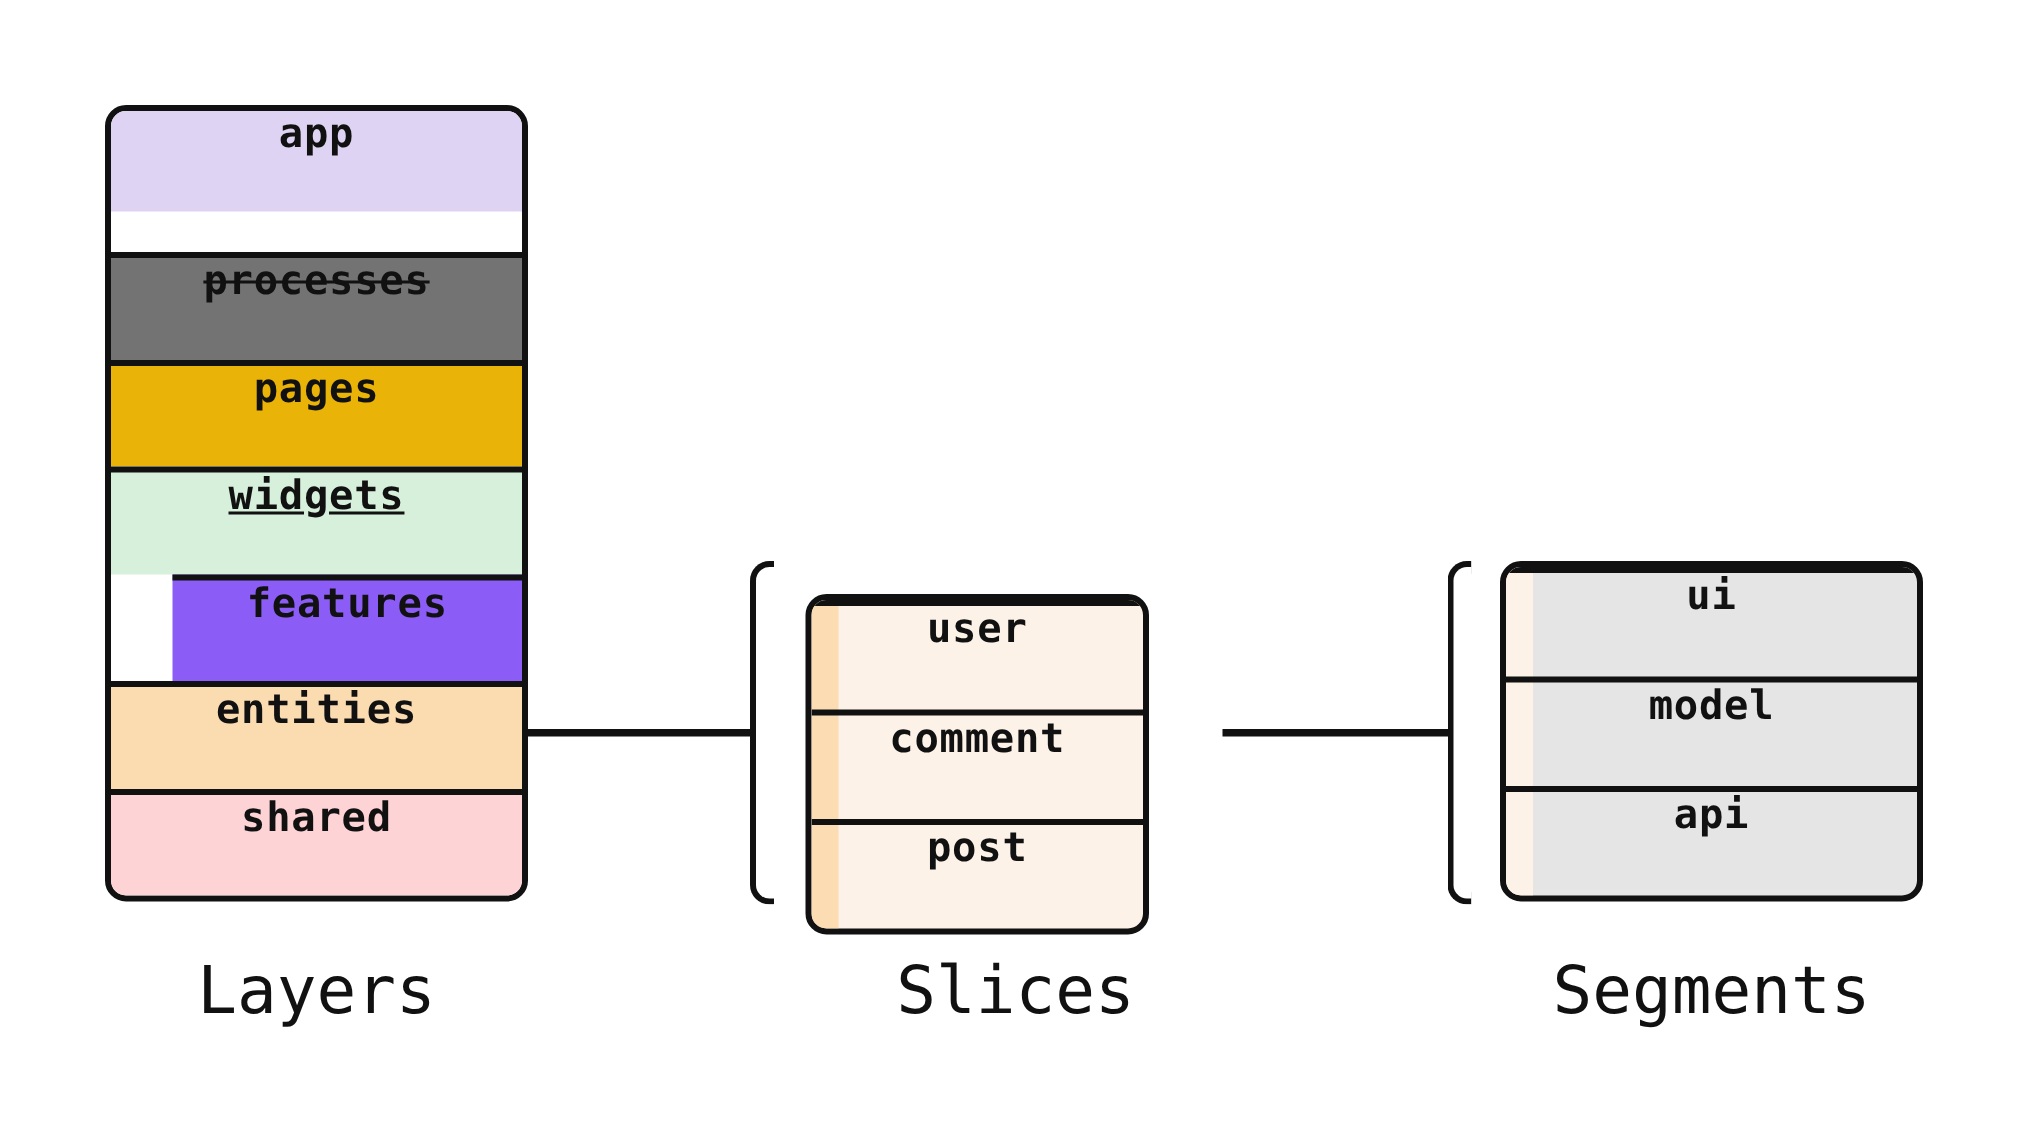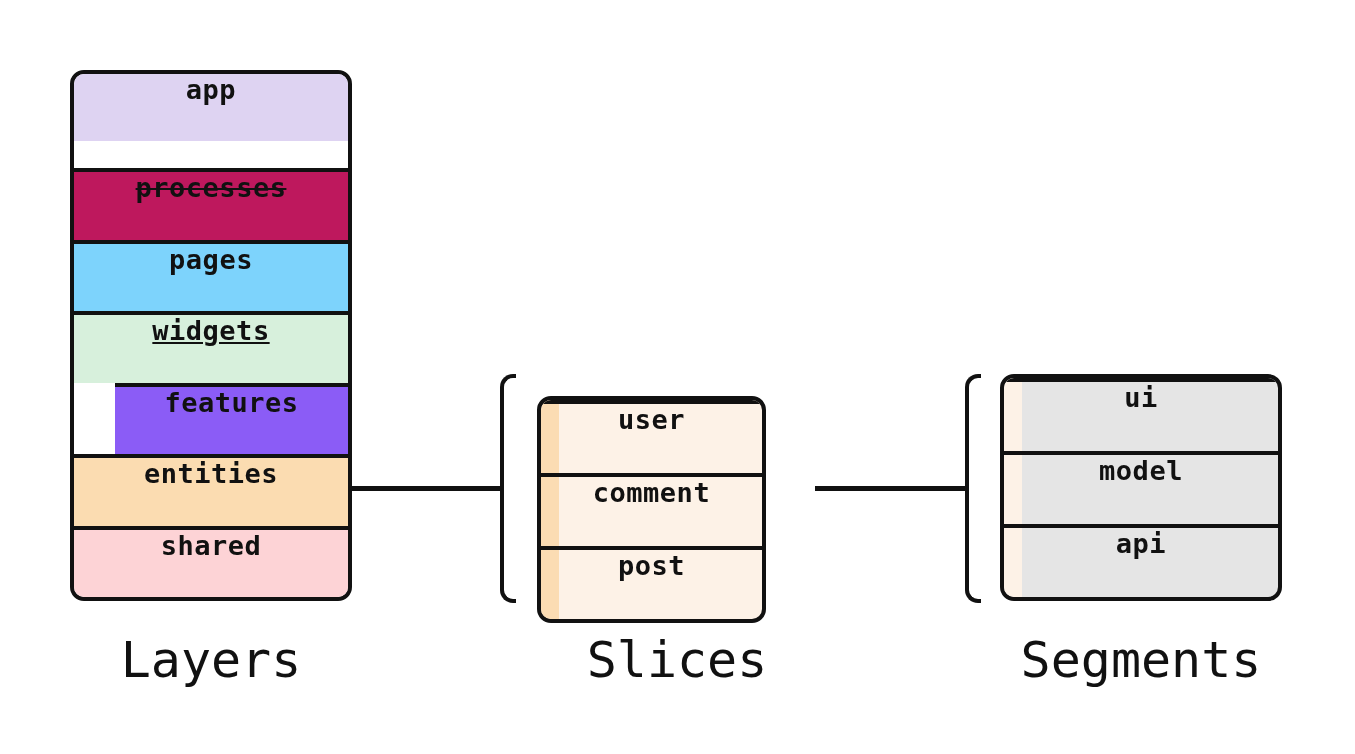--- a/index.html
+++ b/index.html
@@ -74,41 +74,41 @@
   #bracket-segments { left: 965px; top: 374px; }
 
   
   .caption {
     position: absolute;
     top: 634px;
     height: 52px;
     display: flex;
     align-items: center;
     justify-content: center;
-    font-size: 50px;
+    font-size: 44px;
     font-weight: normal;
     color: #111111;
   }
   #caption-layers   { left: 70px;   width: 282px; }
   #caption-slices   { left: 537px;  width: 280px; }
   #caption-segments { left: 1000px; width: 282px; }
 </style>
 </head>
 <body>
 
 <div class="canvas">
 
   <div class="box" id="layers-box">
     <div class="row" style="background-color: rgb(222, 211, 242);">
       <span>app</span>
     </div>
-    <div class="row" style="background-color: #be185d; margin-top: 27px;">
+    <div class="row" style="background-color: #737373; margin-top: 27px;">
       <span class="strike">processes</span>
     </div>
-    <div class="row" style="background-color: #7dd3fc;">
+    <div class="row" style="background-color: #eab308;">
       <span>pages</span>
     </div>
     <div class="row" style="background-color: rgb(215, 240, 220); text-decoration: underline;">
       <span>widgets</span>
     </div>
     <div class="row" style="background-color: #8b5cf6; margin-left: 41px;">
       <span>features</span>
     </div>
     <div class="row" style="background-color: rgb(251, 220, 177);">
       <span>entities</span>

